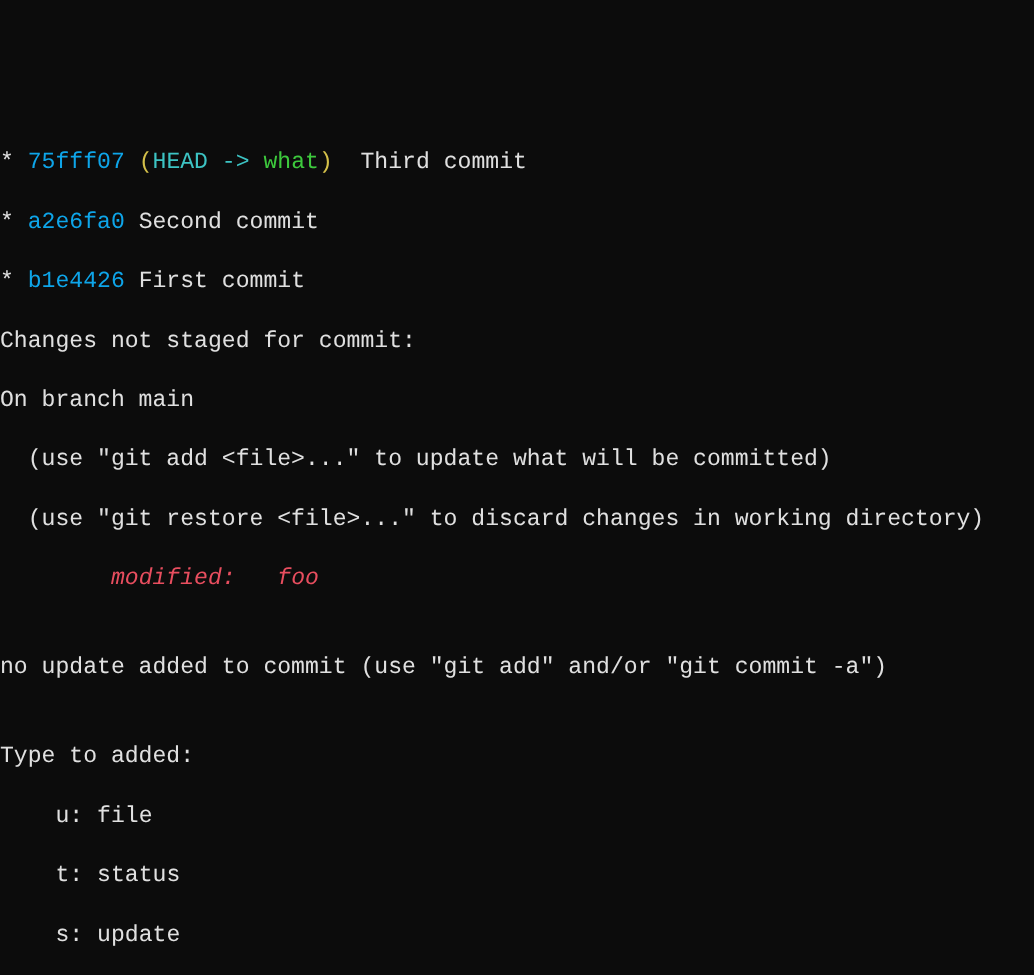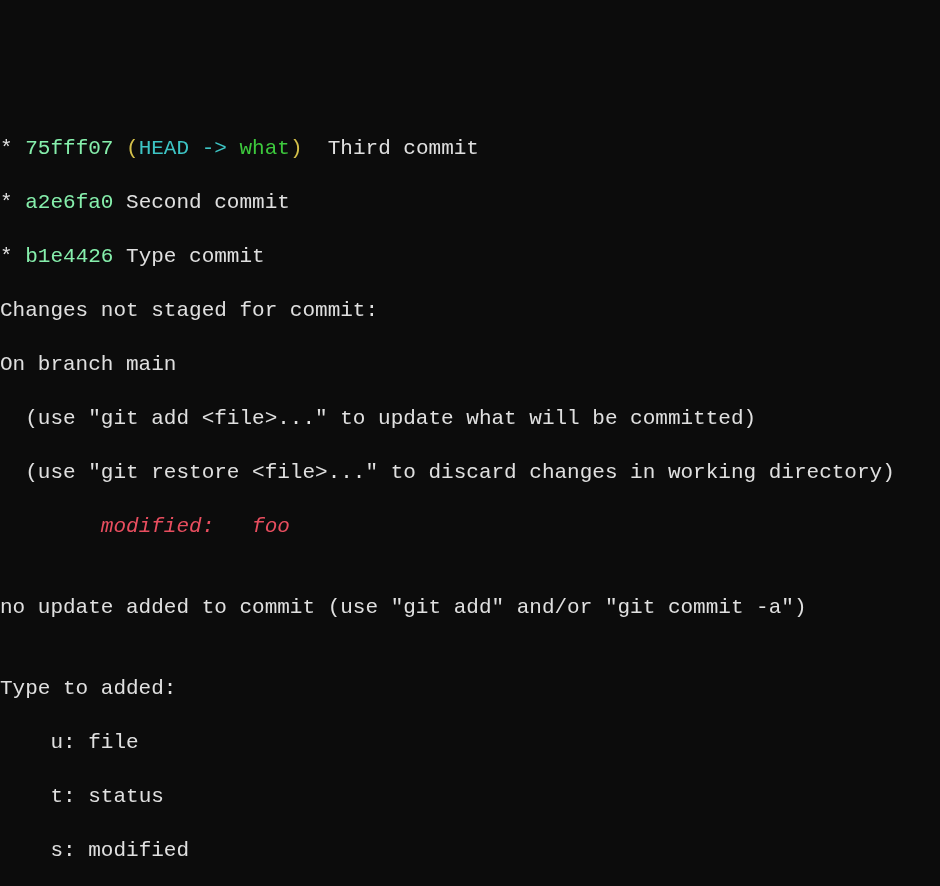--- a/index.html
+++ b/index.html
@@ -16,21 +16,21 @@
       width: 940px;
       height: 886px;
       overflow: hidden;
       position: relative;
       white-space: pre;
     }
     .terminal {
       padding: 0;
     }
     .hash {
-      color: #86efac;
+      color: #0ea5e9;
     }
     .paren {
       color: #d4c04a;
     }
     .head {
       color: #3dc4c4;
     }
     .branch {
       color: #3dc93d;
     }
@@ -49,33 +49,33 @@
     }
   </style>
 </head>
 <body>
 
 
 
 <div class="terminal">
 <span class="commit-line"><span class="star">*</span> <span class="hash">75fff07</span> <span class="paren">(</span><span class="head">HEAD</span><span class="head"> -&gt; </span><span class="branch">what</span><span class="paren">)</span><span class="text">  Third commit</span></span>
 <span class="commit-line"><span class="star">*</span> <span class="hash">a2e6fa0</span><span class="text"> Second commit</span></span>
-<span class="commit-line"><span class="star">*</span> <span class="hash">b1e4426</span><span class="text"> Type commit</span></span>
+<span class="commit-line"><span class="star">*</span> <span class="hash">b1e4426</span><span class="text"> First commit</span></span>
 <span class="status-line text">Changes not staged for commit:</span>
 <span class="status-line text">On branch main</span>
 <span class="status-line text">  (use "git add &lt;file&gt;..." to update what will be committed)</span>
 <span class="status-line text">  (use "git restore &lt;file&gt;..." to discard changes in working directory)</span>
 <span class="status-line"><span class="text">        </span><span class="modified">modified:   </span><span class="modified">foo</span></span>
 <span class="plain-line text"></span>
 <span class="status-line text">no update added to commit (use "git add" and/or "git commit -a")</span>
 <span class="plain-line text"></span>
 <span class="menu-line text">Type to added:</span>
 <span class="menu-line text">    <span>u</span>: <span>file</span></span>
 <span class="menu-line text">    <span>t</span>: <span>status</span></span>
-<span class="menu-line text">    <span>s</span>: <span>modified</span></span>
+<span class="menu-line text">    <span>s</span>: <span>update</span></span>
 
 
 
 
 
 
 </div>
 
 
 

